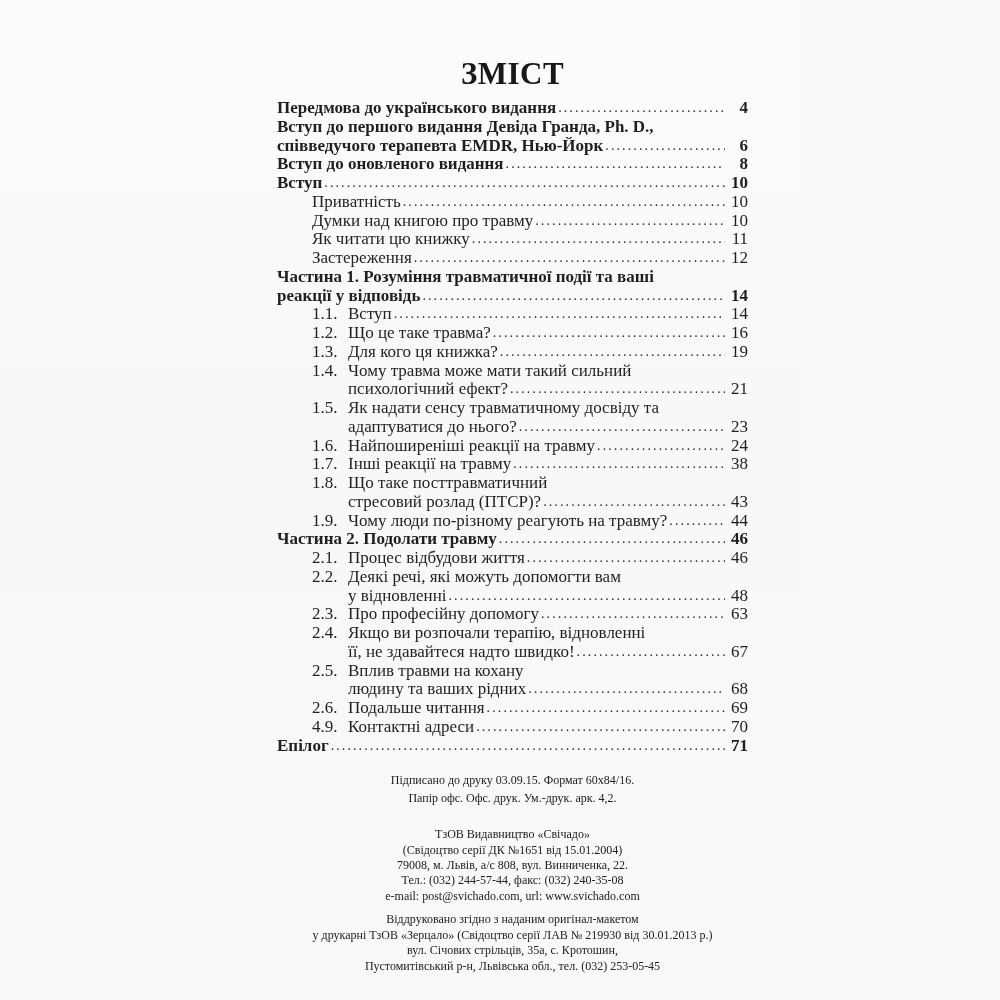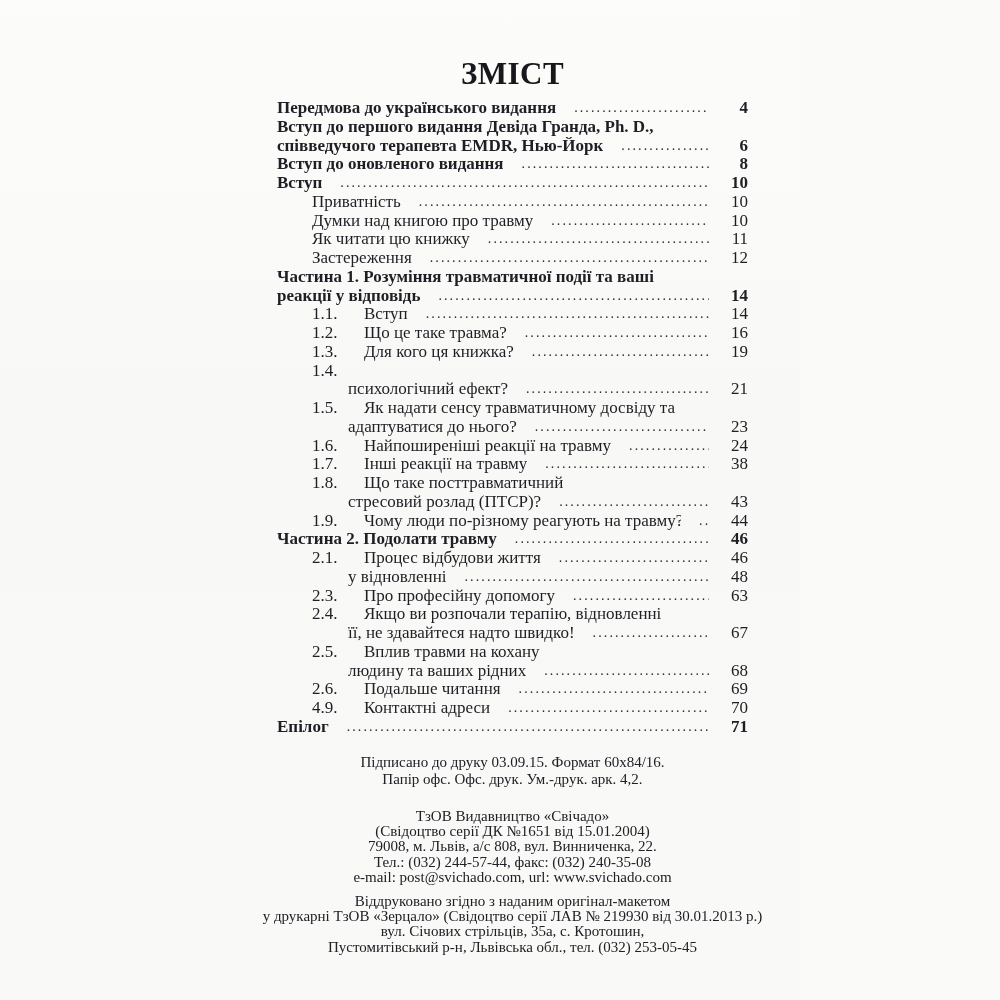--- a/index.html
+++ b/index.html
@@ -33,21 +33,20 @@
     letter-spacing: 0.5px;
     color: #17171c;
   }
   .toc { width: 471px; }
   .line {
     display: flex;
     align-items: center;
     font-size: 17px;
     line-height: 18.75px;
     white-space: nowrap;
-    gap: 16px;
   }
   .line.b { font-weight: 700; }
   .line.lvl1 { padding-left: 35px; }
   .line.lvl2 { padding-left: 71px; }
   .num {
     flex: 0 0 auto;
     display: inline-block;
     width: 36px;
   }
   .txt { flex: 0 1 auto; overflow: hidden; }
@@ -76,21 +75,21 @@
   }
   .cgroup {
     display: flex;
     flex-direction: column;
     align-items: center;
     margin-top: 20px;
   }
   .cgroup.g0 { margin-top: 0; }
   .cgroup.g2 { margin-top: 8px; }
   .cline {
-    font-size: 15px;
+    font-size: 12px;
     line-height: 15.4px;
     white-space: nowrap;
     text-align: center;
   }
   .cgroup.g0 .cline { line-height: 17.5px; }
 </style>
 </head>
 <body>
 
 <div class="canvas">
@@ -161,20 +160,21 @@
           <span class="pg">16</span>
         </div>
         <div class="line lvl1">
           <span class="num">1.3.</span>
           <span class="txt">Для кого ця книжка?</span>
           <span class="leader">............................................................................................................................................................................................................................</span>
           <span class="pg">19</span>
         </div>
         <div class="line lvl1">
           <span class="num">1.4.</span>
+          <span class="txt">Чому травма може мати такий сильний</span>
         </div>
         <div class="line lvl2">
           <span class="txt">психологічний ефект?</span>
           <span class="leader">............................................................................................................................................................................................................................</span>
           <span class="pg">21</span>
         </div>
         <div class="line lvl1">
           <span class="num">1.5.</span>
           <span class="txt">Як надати сенсу травматичному досвіду та</span>
         </div>
@@ -213,20 +213,24 @@
         <div class="line lvl0 b">
           <span class="txt">Частина 2. Подолати травму</span>
           <span class="leader">............................................................................................................................................................................................................................</span>
           <span class="pg">46</span>
         </div>
         <div class="line lvl1">
           <span class="num">2.1.</span>
           <span class="txt">Процес відбудови життя</span>
           <span class="leader">............................................................................................................................................................................................................................</span>
           <span class="pg">46</span>
+        </div>
+        <div class="line lvl1">
+          <span class="num">2.2.</span>
+          <span class="txt">Деякі речі, які можуть допомогти вам</span>
         </div>
         <div class="line lvl2">
           <span class="txt">у відновленні</span>
           <span class="leader">............................................................................................................................................................................................................................</span>
           <span class="pg">48</span>
         </div>
         <div class="line lvl1">
           <span class="num">2.3.</span>
           <span class="txt">Про професійну допомогу</span>
           <span class="leader">............................................................................................................................................................................................................................</span>

